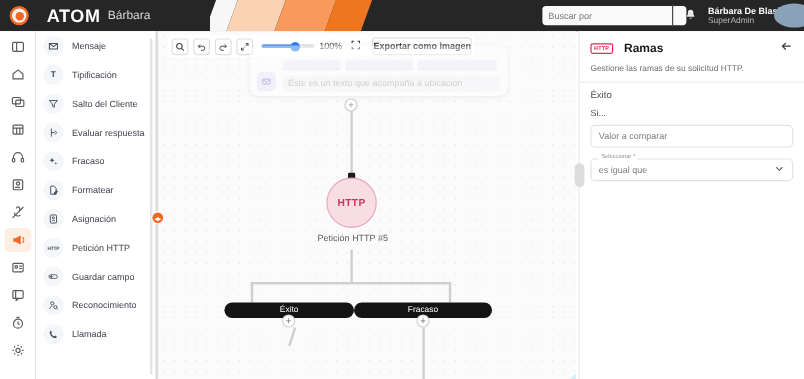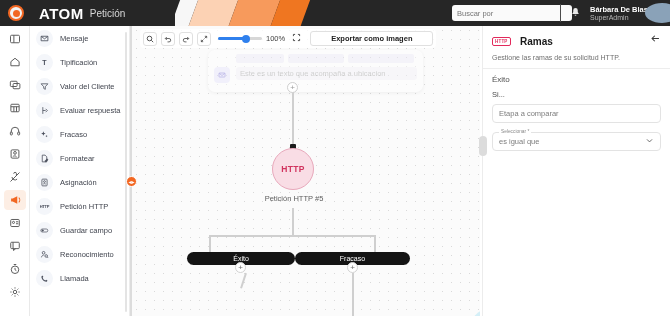--- a/index.html
+++ b/index.html
@@ -110,30 +110,30 @@
   }
   .tool-btn svg { width:8px; height:8px; }
   .slider-wrap { display:flex; align-items:center; margin-left: 3px; }
   .slider-track { width: 44px; height: 3px; background:#d7d7d7; border-radius:3px; position:relative;}
   .slider-fill { position:absolute; left:0; top:0; height:3px; width: 28px; background:#2f80ed; border-radius:3px;}
   .slider-knob { position:absolute; left: 24px; top:-2.5px; width:8px; height:8px; border-radius:50%; background:#2f80ed;}
   .zoom-val { font-size:7.5px; color:#3d3d3d; margin-left: 4px; }
   .expand-btn { margin-left:3px; color:#3d3d3d; font-size: 9px; }
   .export-btn {
     margin-left: 5px; border:1px solid #e0e0e0; background:#fff; border-radius:3px;
-    font-size: 7.5px; color:#222; padding: 2px 20px; white-space:nowrap; font-weight:bold;
+    font-size: 7.5px; color:#222; padding: 2px 0; white-space:nowrap; font-weight:bold;
     font-family:"Liberation Sans", sans-serif;
   }
 
   
   .msg-node {
-    position:absolute; left: 76px; top: 24px; width: 215px; height: 42px;
+    position:absolute; left: 76px; top: 12px; width: 215px; height: 42px;
     background:#ffffff; border-radius: 7px; opacity: .45;
     box-shadow: 0 1px 4px rgba(0,0,0,.12);
-    display:flex; align-items:flex-start; padding: 4px 6px;
+    display:flex; align-items:flex-end; padding: 4px 6px;
   }
   .msg-ic {
     width:16px; height:16px; border-radius:4px; background:#e7e4fb;
     display:flex; align-items:center;justify-content:center; color:#6b5fd0; flex:0 0 auto; margin-top: 13px;
   }
   .msg-ic svg{width:8px;height:8px;}
   .msg-body { margin-left: 6px; flex:1; }
   .msg-top { display:flex; gap: 4px; margin-bottom: 4px; }
   .msg-chip { height:9px; border-radius:2px; background:#eceaf7; }
   .msg-text { font-size:7.5px; color:#9d9d9d; background:#f3f2f8; border-radius:3px; padding:2px 4px;}
@@ -213,21 +213,21 @@
 
 <div id="app">
 
   <div class="topbar">
     <div class="logo-wrap">
       <div class="logo-circle">
         <div class="logo-inner"></div>
       </div>
     </div>
     <div class="brand">ATOM</div>
-    <div class="brand-sub">Petición</div>
+    <div class="brand-sub">Bárbara</div>
 
     <div class="stripes">
       <div class="stripe s1"></div>
         <div class="stripe s2"></div>
       <div class="stripe s3"></div>
         <div class="stripe s4"></div>
     </div>
 
     <div class="search-box">
       <input type="text" placeholder="Buscar por" style="">
@@ -345,21 +345,21 @@
         </div>
       <div class="side-label">Tipificación</div>
     </div>
 
     <div class="side-item">
       <div class="side-ic">
         <svg viewBox="0 0 16 16" fill="none" stroke="currentColor" stroke-width="1.4">
             <path d="M2 3.2h12L9.4 8.4V13L6.6 11.4V8.4z"></path>
           </svg>
       </div>
-      <div class="side-label">Valor del Cliente</div>
+      <div class="side-label">Salto del Cliente</div>
     </div>
 
     <div class="side-item">
       <div class="side-ic">
         <svg viewBox="0 0 16 16" fill="none" stroke="currentColor" stroke-width="1.4">
             <path d="M5 2v12M5 8h5M10 5l3 3-3 3"></path>
           </svg>
       </div>
       <div class="side-label">Evaluar respuesta</div>
     </div>
@@ -544,21 +544,21 @@
       <div class="panel-sub">Gestione las ramas de su solicitud HTTP.</div>
     </div>
     <div class="panel-divider"></div>
 
     <div class="panel-section">Éxito</div>
 
     <div class="panel-body">
       <div class="field-label">Si...</div>
 
       <div class="input-box">
-        <span class="ph">Etapa a comparar</span>
+        <span class="ph">Valor a comparar</span>
       </div>
 
       <div class="input-box select-box">
         <span class="float-label">Seleccionar *</span>
         <span class="ph">es igual que</span>
         <span class="chev">
           <svg viewBox="0 0 16 16" width="9" height="9" fill="none" stroke="currentColor" stroke-width="1.6">
               <path d="M3.5 6l4.5 4.5L12.5 6"></path>
             </svg>
         </span>

